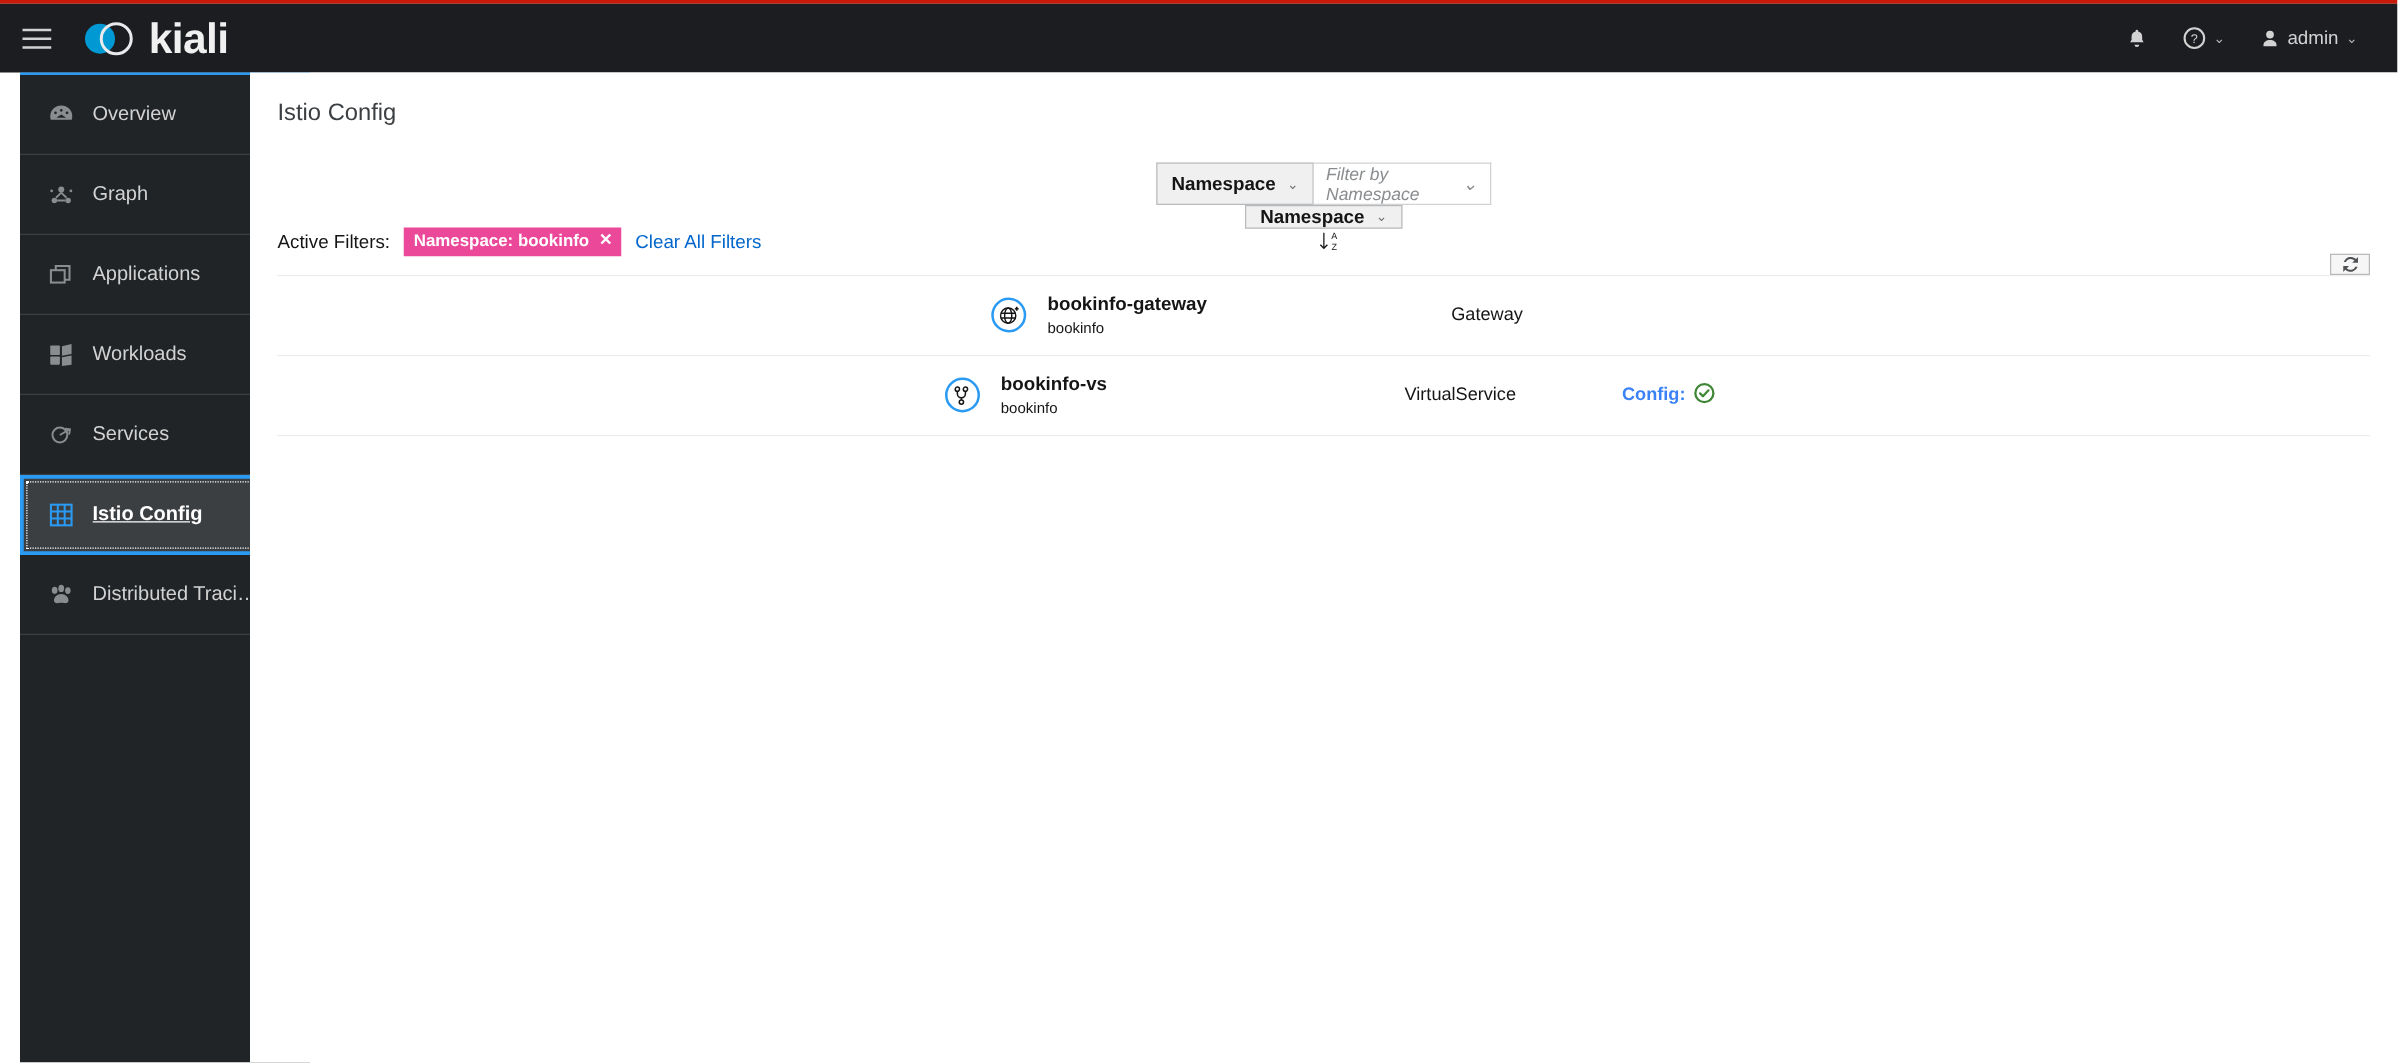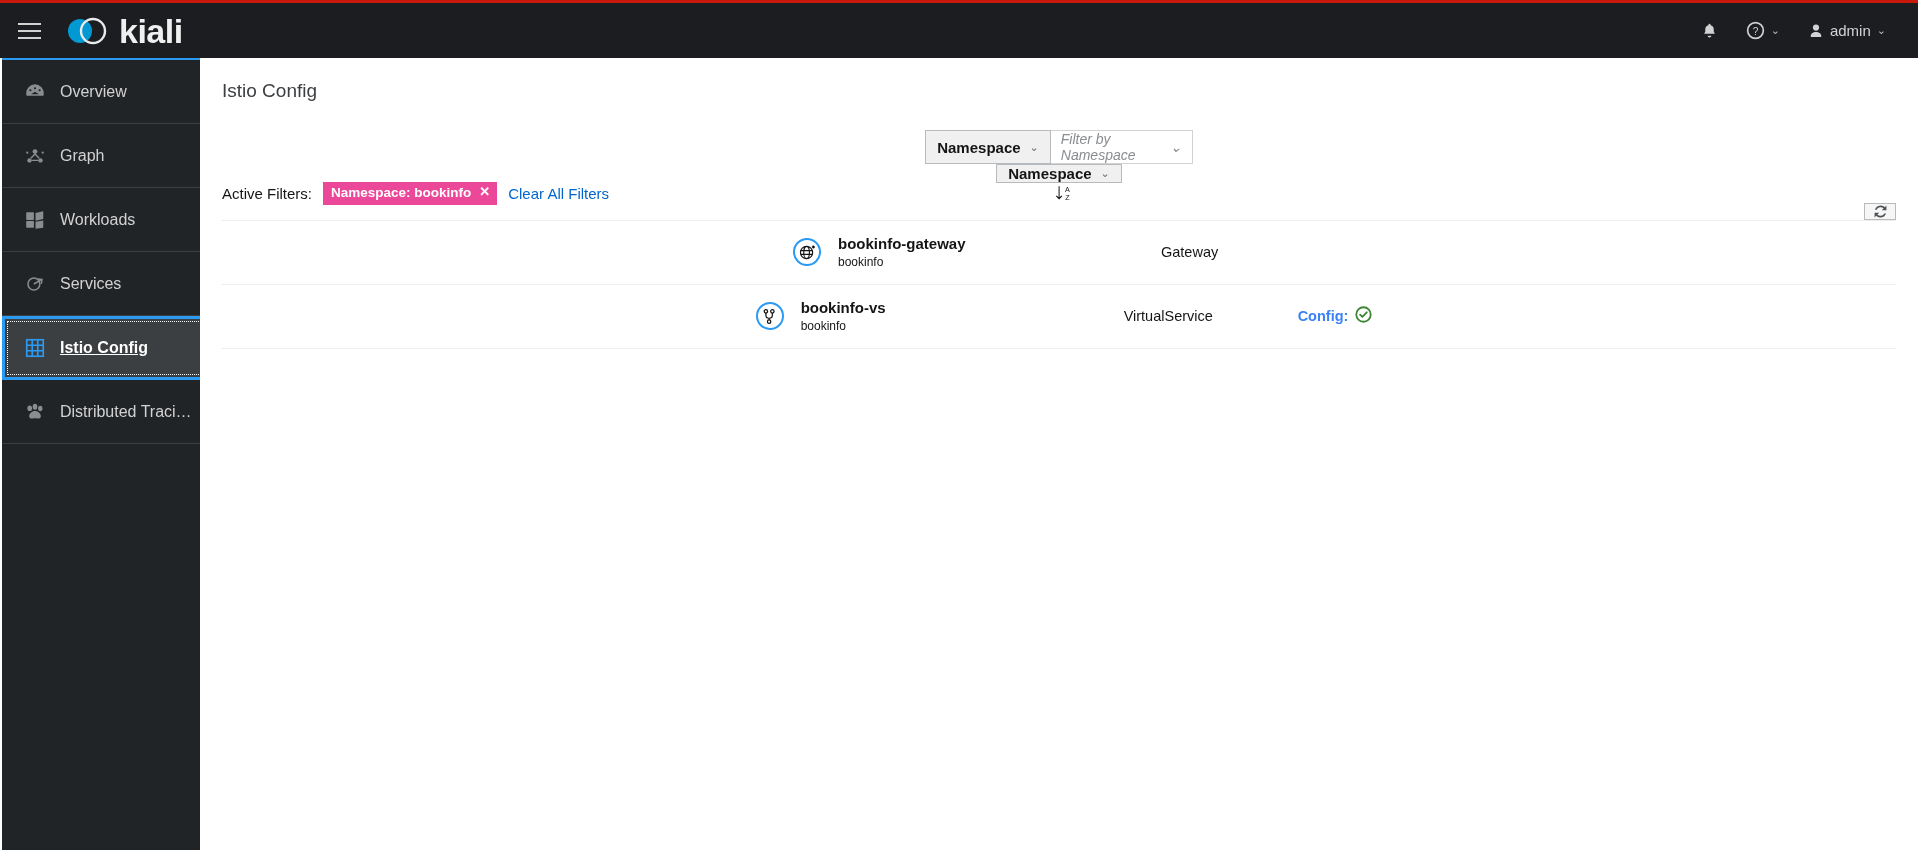--- a/index.html
+++ b/index.html
@@ -35,21 +35,21 @@
     margin-left: auto; display: flex; align-items: center; gap: 0; padding-right: 18px;
   }
   .mh-btn {
     display: flex; align-items: center; gap: 6px;
     padding: 0 14px; height: 55px; color: #d2d2d2; font-size: 15px; cursor: pointer;
   }
   .chev { font-size: 11px; color: #b8bbbe; }
 
   
   .sidebar {
-    position: absolute; top: 58px; left: 2px; width: 232px; height: 792px;
+    position: absolute; top: 58px; left: 16px; width: 232px; height: 792px;
     background: #212427;
     border-top: 2px solid #2b9af3;
   }
   .nav-item {
     position: relative;
     height: 64px; display: flex; align-items: center; gap: 14px;
     padding-left: 22px; color: #d2d2d2; font-size: 16px; cursor: pointer;
     border-bottom: 1px solid #3c3f42;
   }
   .nav-item .nav-label { white-space: nowrap; overflow: hidden; text-overflow: ellipsis; }
@@ -231,20 +231,29 @@
           <circle cx="5" cy="14" r="2" fill="#8a8d90" stroke="none"></circle>
           <circle cx="15" cy="14" r="2" fill="#8a8d90" stroke="none"></circle>
           <path d="M10 8.2 6.2 12M10 8.2 13.8 12M7 14h6"></path>
           <circle cx="3" cy="7" r="1" fill="#8a8d90" stroke="none"></circle>
           <circle cx="17" cy="7" r="1" fill="#8a8d90" stroke="none"></circle>
         </svg>
       </span>
       <span class="nav-label">Graph</span>
     </div>
 
+    <div class="nav-item">
+      <span class="nav-icon">
+        <svg width="22" height="22" viewBox="0 0 20 20" fill="none" stroke="#8a8d90" stroke-width="1.5">
+          <rect x="2.5" y="6.5" width="10" height="9"></rect>
+          <path d="M6 6.5v-3h10v10h-3.5"></path>
+        </svg>
+      </span>
+      <span class="nav-label">Applications</span>
+    </div>
 
     <div class="nav-item">
       <span class="nav-icon">
         <svg width="22" height="22" viewBox="0 0 20 20" fill="#8a8d90">
           <rect x="2" y="3" width="7" height="7" rx="0.6"></rect>
           <rect x="2" y="11" width="7" height="6" rx="0.6"></rect>
           <path d="M10.5 3.6 17.5 2v7.2l-7 1.4z"></path>
           <path d="M10.5 11.6 17.5 10.4V17l-7 1z"></path>
         </svg>
       </span>

